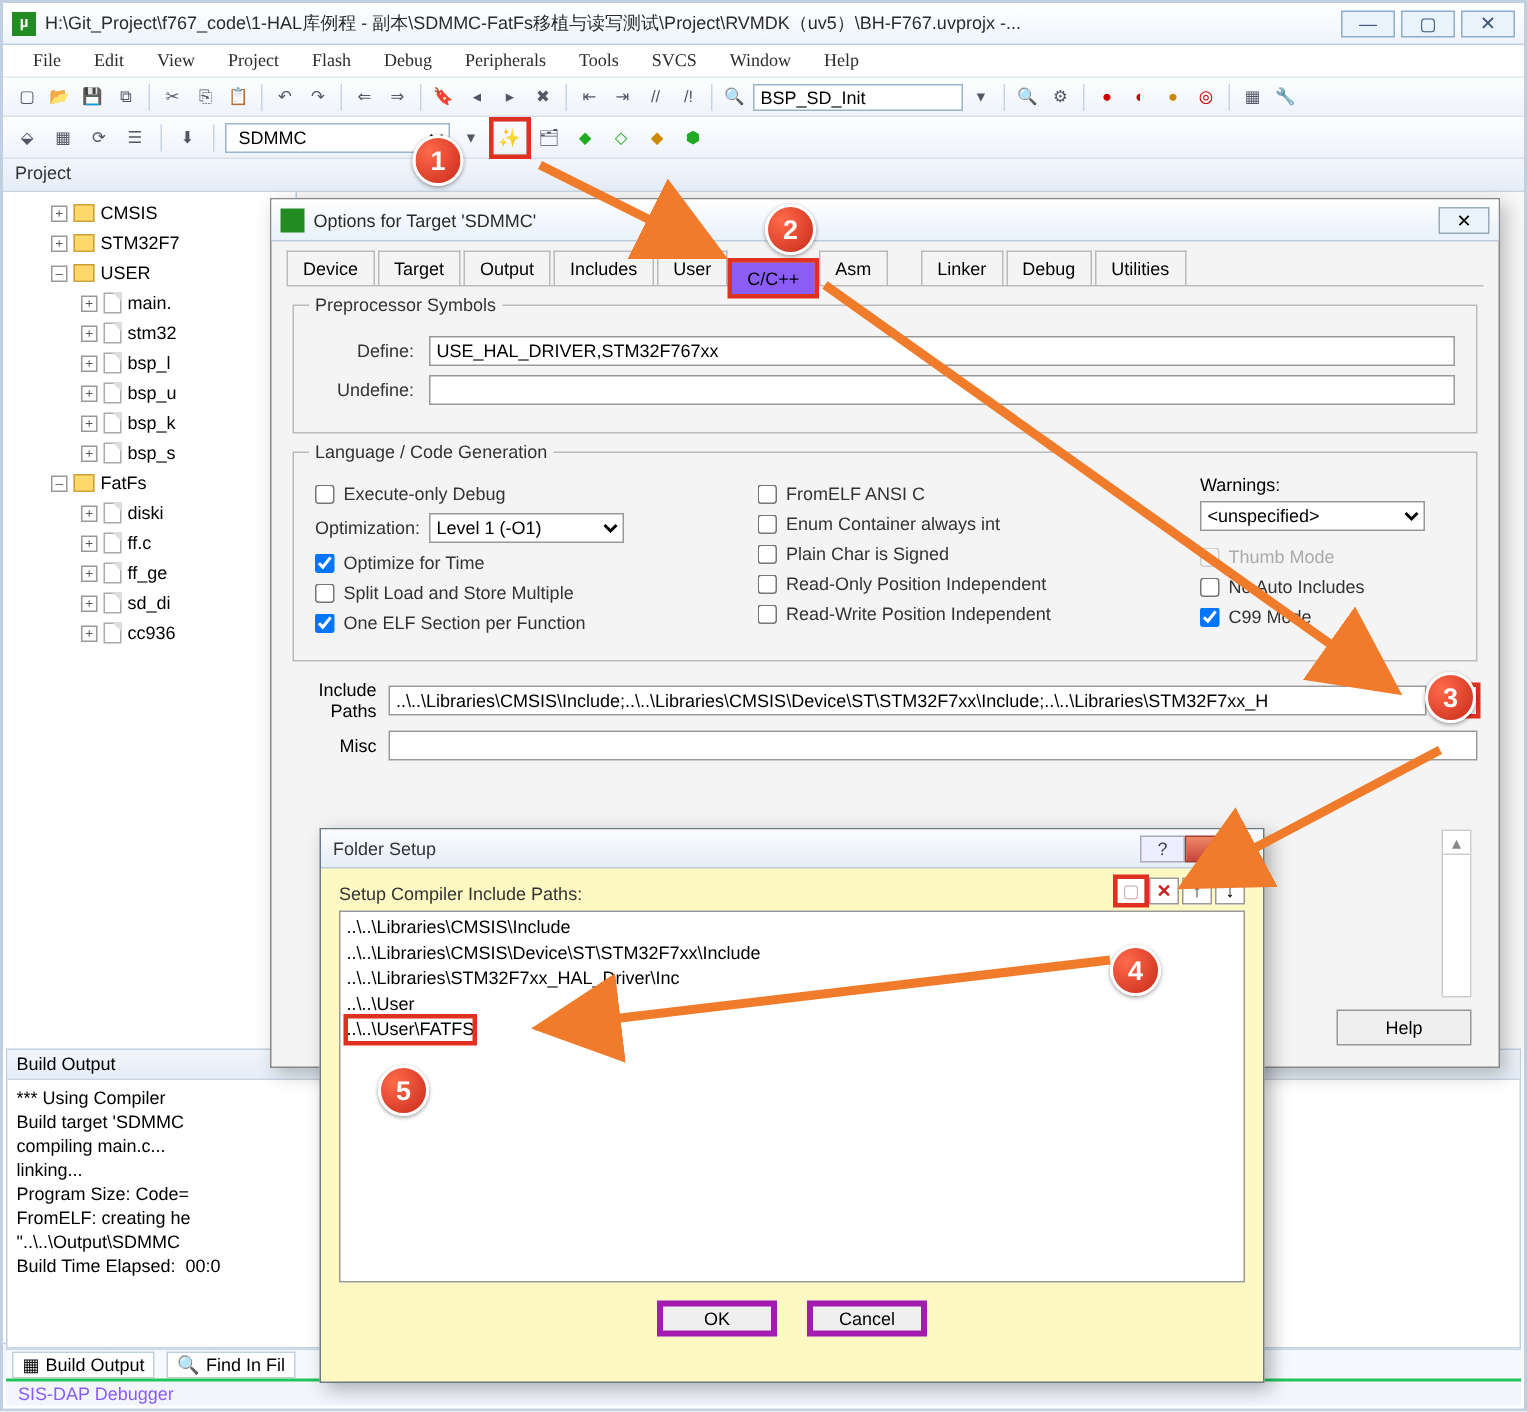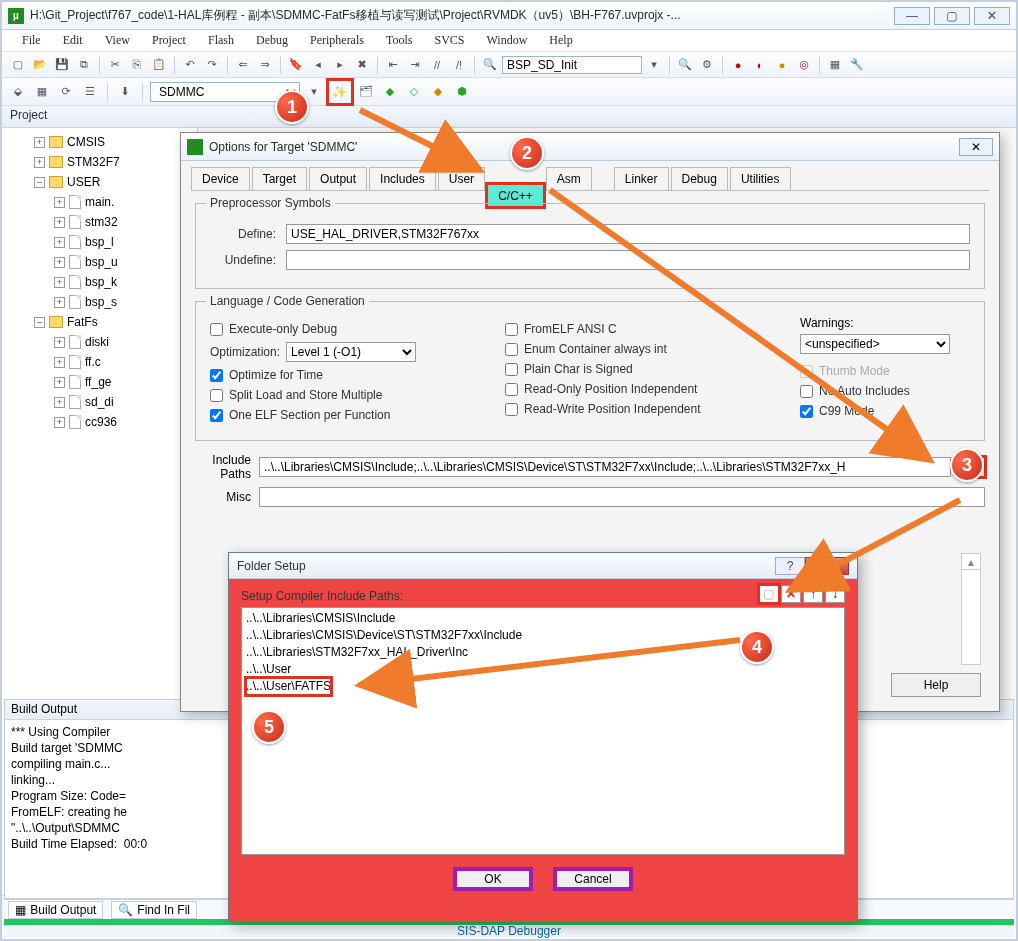--- a/index.html
+++ b/index.html
@@ -41,31 +41,31 @@
   .sidetab{padding:2px 6px;border:1px solid #c0d0e0;border-bottom:none;margin-left:2px;background:#fff;display:flex;align-items:center;gap:4px;}
 
   .center { flex:1; background:#f8f8f8; position:relative;}
 
   .buildout { position:absolute; left:2px; right:2px; bottom:40px; height:200px; border:1px solid #c0d0e0; background:#fff; }
   .buildout .hdr{height:20px;background:linear-gradient(#f2f6fc,#e5edf7);border-bottom:1px solid #c8d4e4;padding:2px 6px;}
   .buildout pre{font-family:Consolas,monospace;font-size:12px;padding:4px 6px;line-height:16px;white-space:pre;}
 
   .bottombar{position:absolute;left:2px;right:2px;bottom:20px;height:20px;display:flex;align-items:center;gap:8px;padding:0 4px;border-top:1px solid #c8d4e4;background:#f6f9fd;}
   .bottombar .tab{border:1px solid #c0d0e0;padding:1px 6px;background:#fff;display:flex;align-items:center;gap:4px;}
-  .statusbar{position:absolute;left:2px;right:2px;bottom:2px;height:18px;background:#f2f6fc;border-top:6px solid #22c55e;display:flex;align-items:center;justify-content:center;padding:0 8px;color:#0369a1;}
+  .statusbar{position:absolute;left:2px;right:2px;bottom:2px;height:18px;background:#f2f6fc;border-top:2px solid #22c55e;display:flex;align-items:center;justify-content:flex-start;padding:0 8px;color:#8b5cf6;}
 
   
   .dlg-options { position:absolute; left:180px; top:132px; width:820px; height:580px; background:#f4f4f4; border:1px solid #888; box-shadow:4px 4px 12px rgba(0,0,0,0.25); }
   .dlg-title{height:28px;background:linear-gradient(#fff,#e9f1fb);border-bottom:1px solid #bcd;display:flex;align-items:center;padding:0 6px;}
   .dlg-title .icon{width:16px;height:16px;background:#228b22;margin-right:6px;}
   .dlg-title .t{flex:1;color:#2a2a2a;}
   .dlg-close{width:34px;height:18px;border:1px solid #9ab;background:#eaf2fb;display:flex;align-items:center;justify-content:center;}
   .tabs{display:flex;gap:2px;padding:6px 10px 0 10px;}
   .tab2{padding:4px 10px;border:1px solid #bbb;border-bottom:none;background:#f4f4f4;}
-  .tab2.active{background:#5eead4;position:relative;top:17px;}
+  .tab2.active{background:#8b5cf6;position:relative;top:7px;}
   .tabline{height:1px;background:#bbb;margin:0 10px;}
 
   .group{border:1px solid #bbb;margin:12px 14px;padding:14px 14px 12px 14px;position:relative;}
   .group>.legend{position:absolute;top:-8px;left:10px;background:#f4f4f4;padding:0 4px;color:#333;}
   .row{display:flex;align-items:center;gap:10px;margin:6px 0;}
   .row label{min-width:66px;text-align:right;color:#333;}
   .row input[type=text]{flex:1;height:20px;border:1px solid #999;padding:0 4px;background:#fff;}
   .cols{display:flex;gap:30px;}
   .col{flex:1;}
   .chk{display:flex;align-items:center;gap:6px;margin:6px 0;color:#333;}
@@ -74,21 +74,21 @@
   .disabled{color:#aaa;}
   .rowpaths{display:flex;align-items:center;gap:8px;margin:2px 14px;}
   .rowpaths label{width:56px;text-align:right;}
   .rowpaths input{flex:1;height:20px;border:1px solid #999;padding:0 4px;background:#fff;}
   .dotbtn{width:26px;height:20px;border:1px solid #999;background:#efefef;}
   .helpbtn{position:absolute;right:18px;bottom:14px;width:90px;height:24px;border:1px solid #999;background:#efefef;}
   .sliderbox{position:absolute;right:18px;top:420px;bottom:46px;width:20px;border:1px solid #ccc;background:#fff;}
   .sliderbox .arrow{height:16px;border-bottom:1px solid #ccc;display:flex;align-items:center;justify-content:center;color:#888;}
 
   
-  .dlg-folder{position:absolute;left:228px;top:552px;width:630px;height:370px;background:#ef4444;border:1px solid #6a7a8a;box-shadow:4px 4px 12px rgba(0,0,0,0.3);}
+  .dlg-folder{position:absolute;left:213px;top:552px;width:630px;height:370px;background:#fef9c3;border:1px solid #6a7a8a;box-shadow:4px 4px 12px rgba(0,0,0,0.3);}
   .dlg-folder .ftitle{height:26px;background:linear-gradient(#fbfcfe,#e5edf7);border-bottom:1px solid #bcd;display:flex;align-items:center;padding:0 8px;}
   .ftitle .t{flex:1;color:#333;}
   .fwinbtns{display:flex;gap:0;}
   .fwinbtn{width:30px;height:18px;border:1px solid #aab;background:#eef;display:flex;align-items:center;justify-content:center;color:#445;}
   .fwinbtn.red{background:linear-gradient(#e86,#c8443a);color:#fff;border-color:#a43b32;width:44px;}
   .fs-body{padding:10px 12px;}
   .fs-label{margin-bottom:4px;color:#333;}
   .fs-toolbar{float:right;display:flex;gap:2px;margin-top:-22px;}
   .fs-tb{width:20px;height:18px;border:1px solid #999;background:#fff;display:flex;align-items:center;justify-content:center;font-size:12px;}
   .fs-tb.new{color:#caa;}

